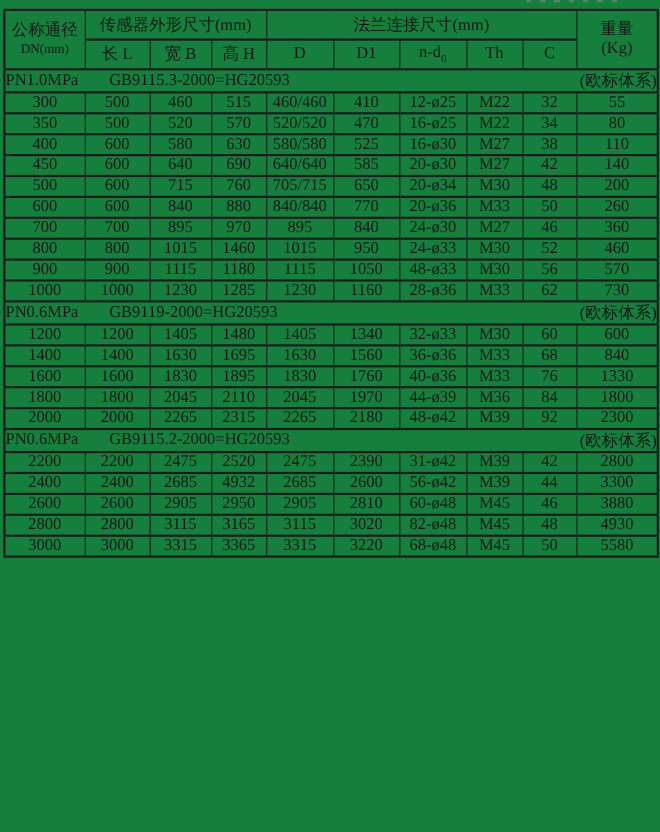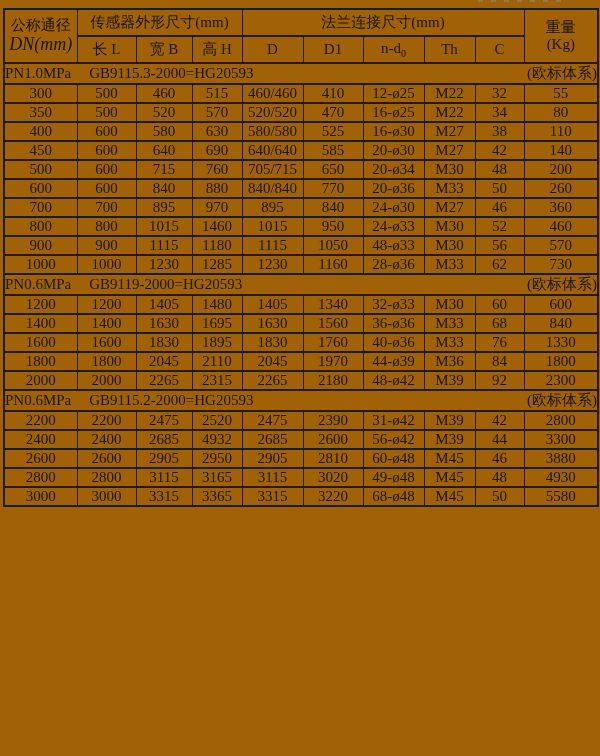--- a/index.html
+++ b/index.html
@@ -4,21 +4,21 @@
 <style>
   html, body {
     margin: 0;
     padding: 0;
     background: #ffffff;
   }
   .page {
     position: relative;
     width: 600px;
     height: 756px;
-    background: #a16207;
+    background: #15803d;
     overflow: hidden;
     font-family: "Liberation Serif", "DejaVu Serif", serif;
     color: #161616;
   }
   .top-artifact {
     position: absolute;
     top: 0;
     left: 478px;
     width: 88px;
     height: 2px;
@@ -48,33 +48,33 @@
     white-space: nowrap;
   }
   table.spec {
     border: 2px solid #1c1c1c;
   }
   tr.hdr-row-1 { height: 27px; }
   tr.hdr-row-2 { height: 27px; padding-left: 17px; }
   tr.section-row { height: 20px; }
   tr.data-row { height: 18px; }
   th .hdr-line { line-height: 1.15; }
-  th .hdr-sub-line { line-height: 1.15; font-size: 18px; font-style: italic; }
+  th .hdr-sub-line { line-height: 1.15; font-size: 12px; }
   sub.nd0 { font-size: 10px; }
   td.section-cell {
     text-align: left;
     padding: 0 9px;
   }
   .section-inner {
     display: flex;
     align-items: center;
     width: 100%;
   }
   .section-pressure { flex: 0 0 auto; }
-  .section-standard { flex: 0 0 auto; margin-left: 18px; }
+  .section-standard { flex: 0 0 auto; margin-left: 28px; }
   .section-system { flex: 0 0 auto; margin-left: auto; }
 </style>
 </head>
 <body>
 
 <div class="page">
 
   <div class="top-artifact"></div>
 
   <table class="spec">
@@ -358,21 +358,21 @@
           <td>46</td>
           <td>3880</td>
         </tr>
         <tr class="data-row">
           <td>2800</td>
           <td>2800</td>
           <td>3115</td>
           <td>3165</td>
           <td>3115</td>
           <td>3020</td>
-          <td>49-ø48</td>
+          <td>82-ø48</td>
           <td>M45</td>
           <td>48</td>
           <td>4930</td>
         </tr>
         <tr class="data-row">
           <td>3000</td>
           <td>3000</td>
           <td>3315</td>
           <td>3365</td>
           <td>3315</td>

